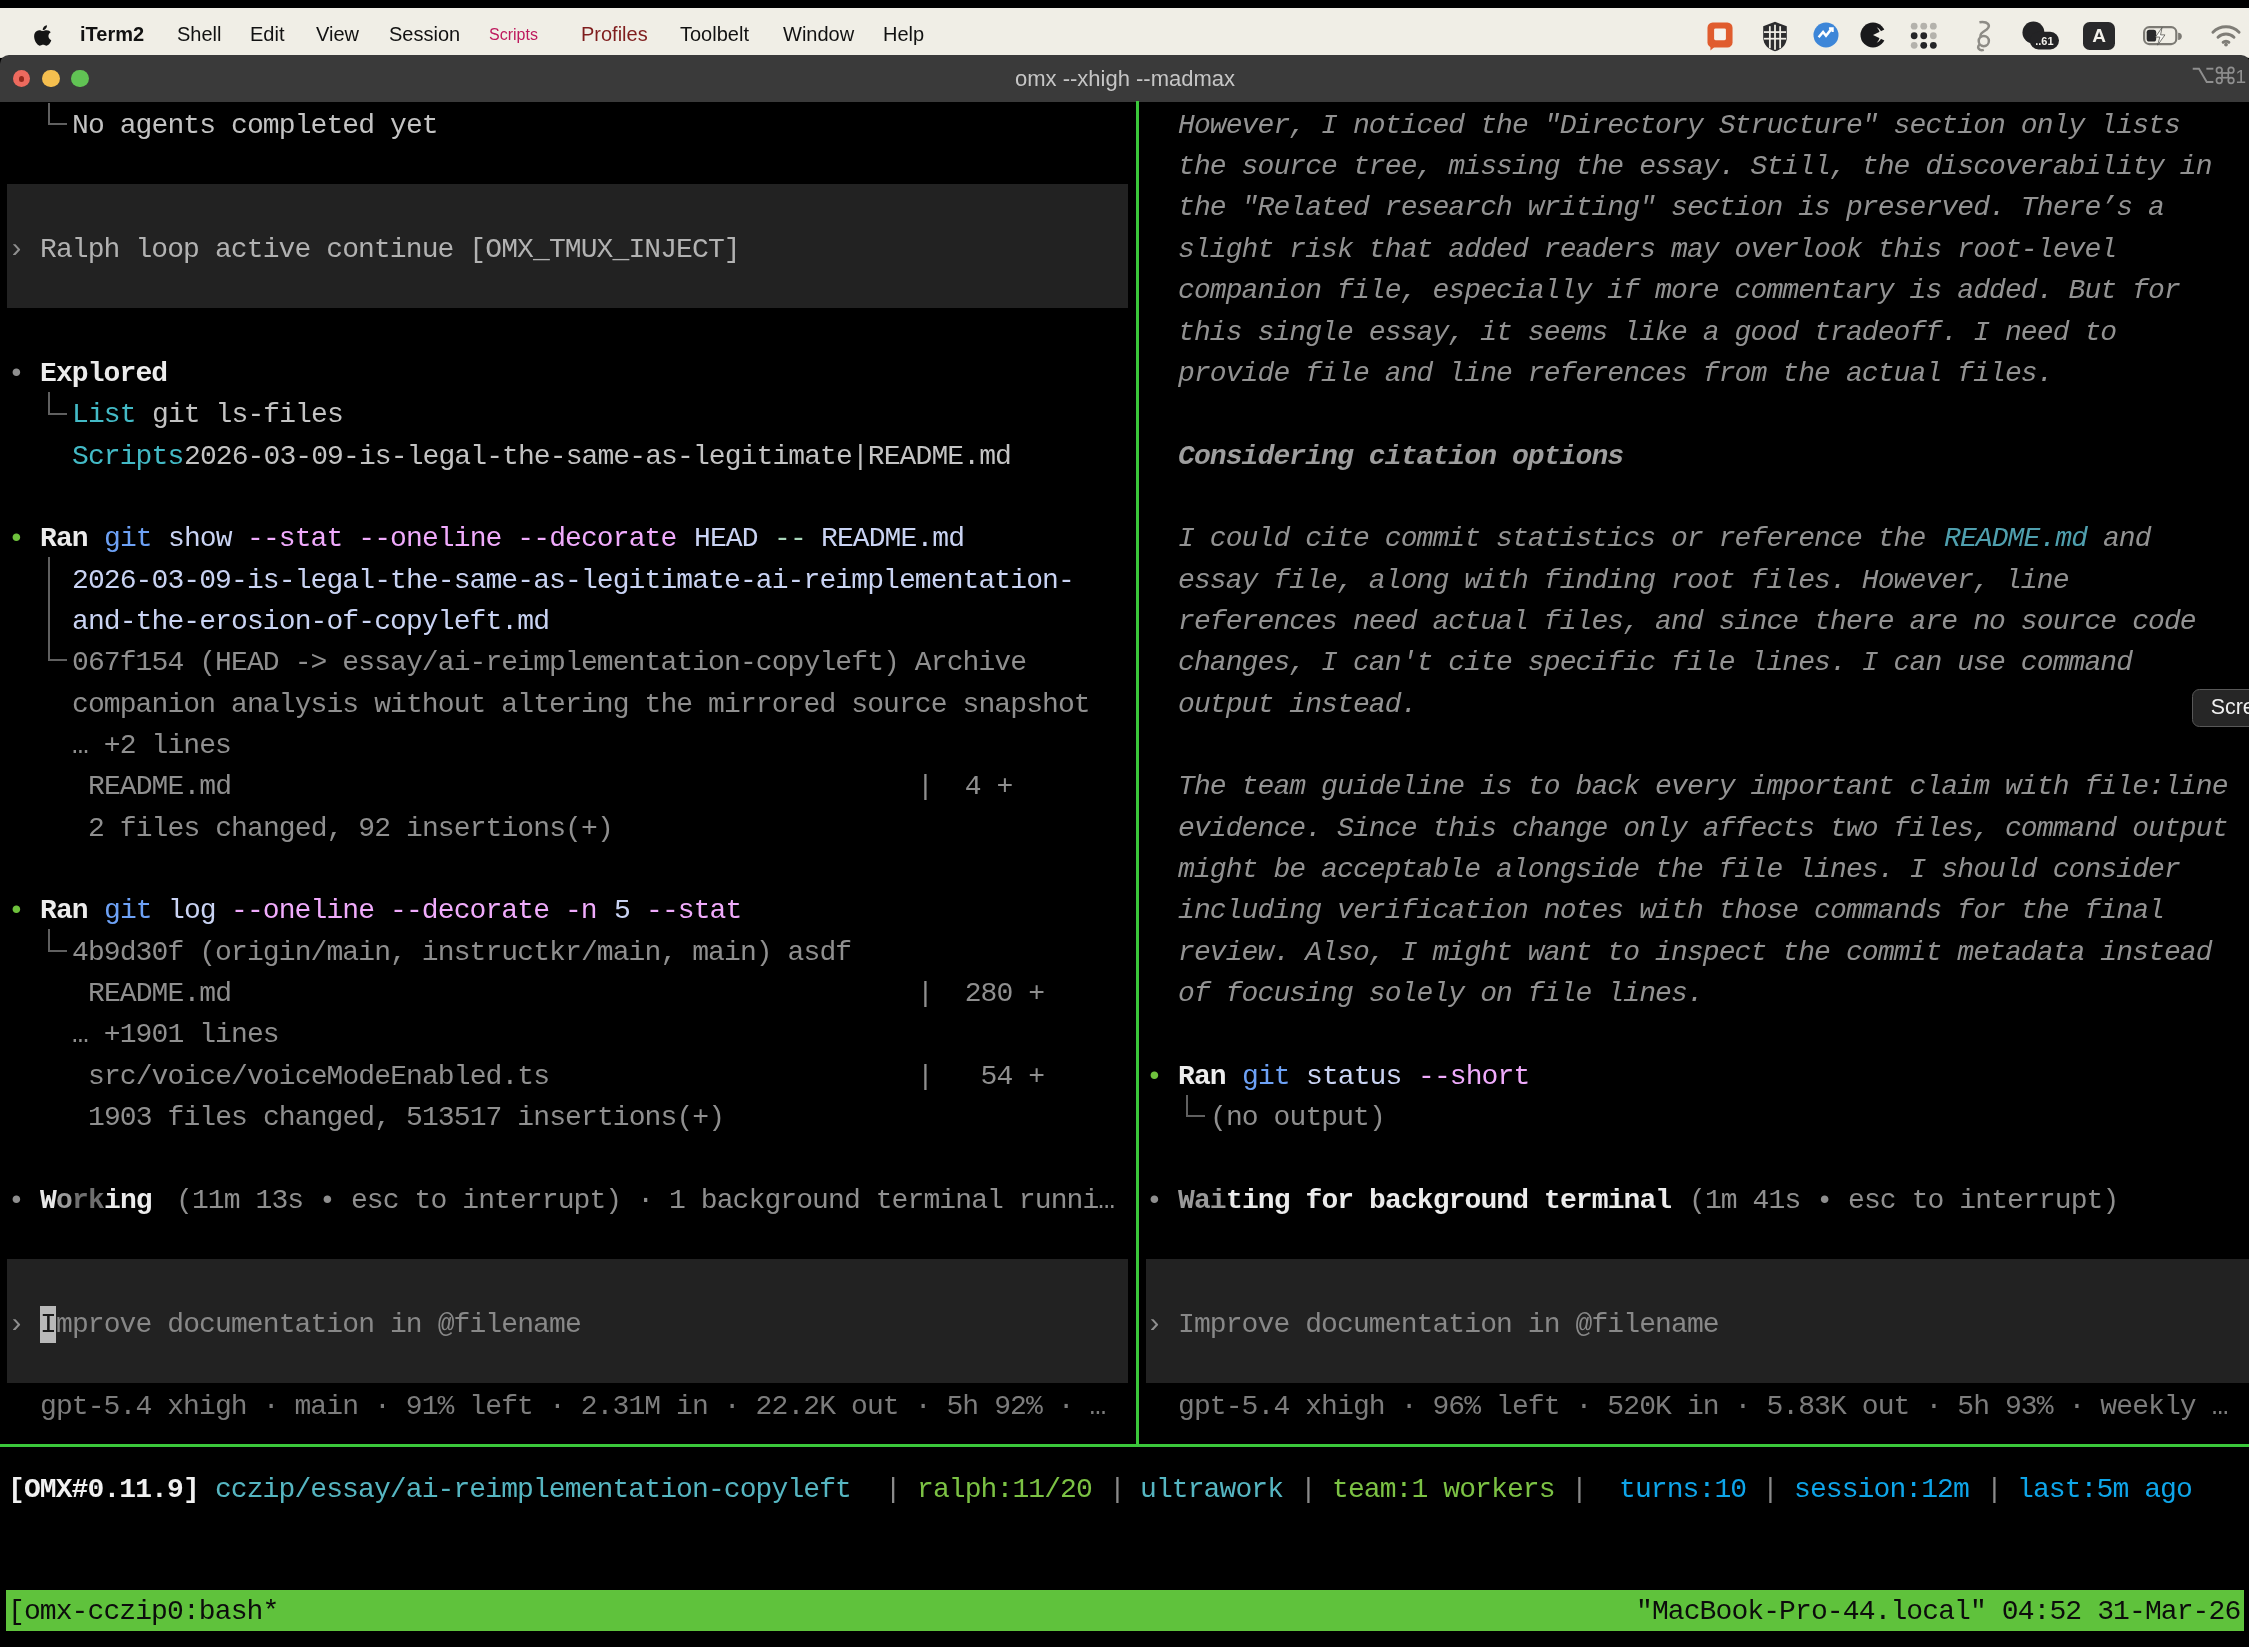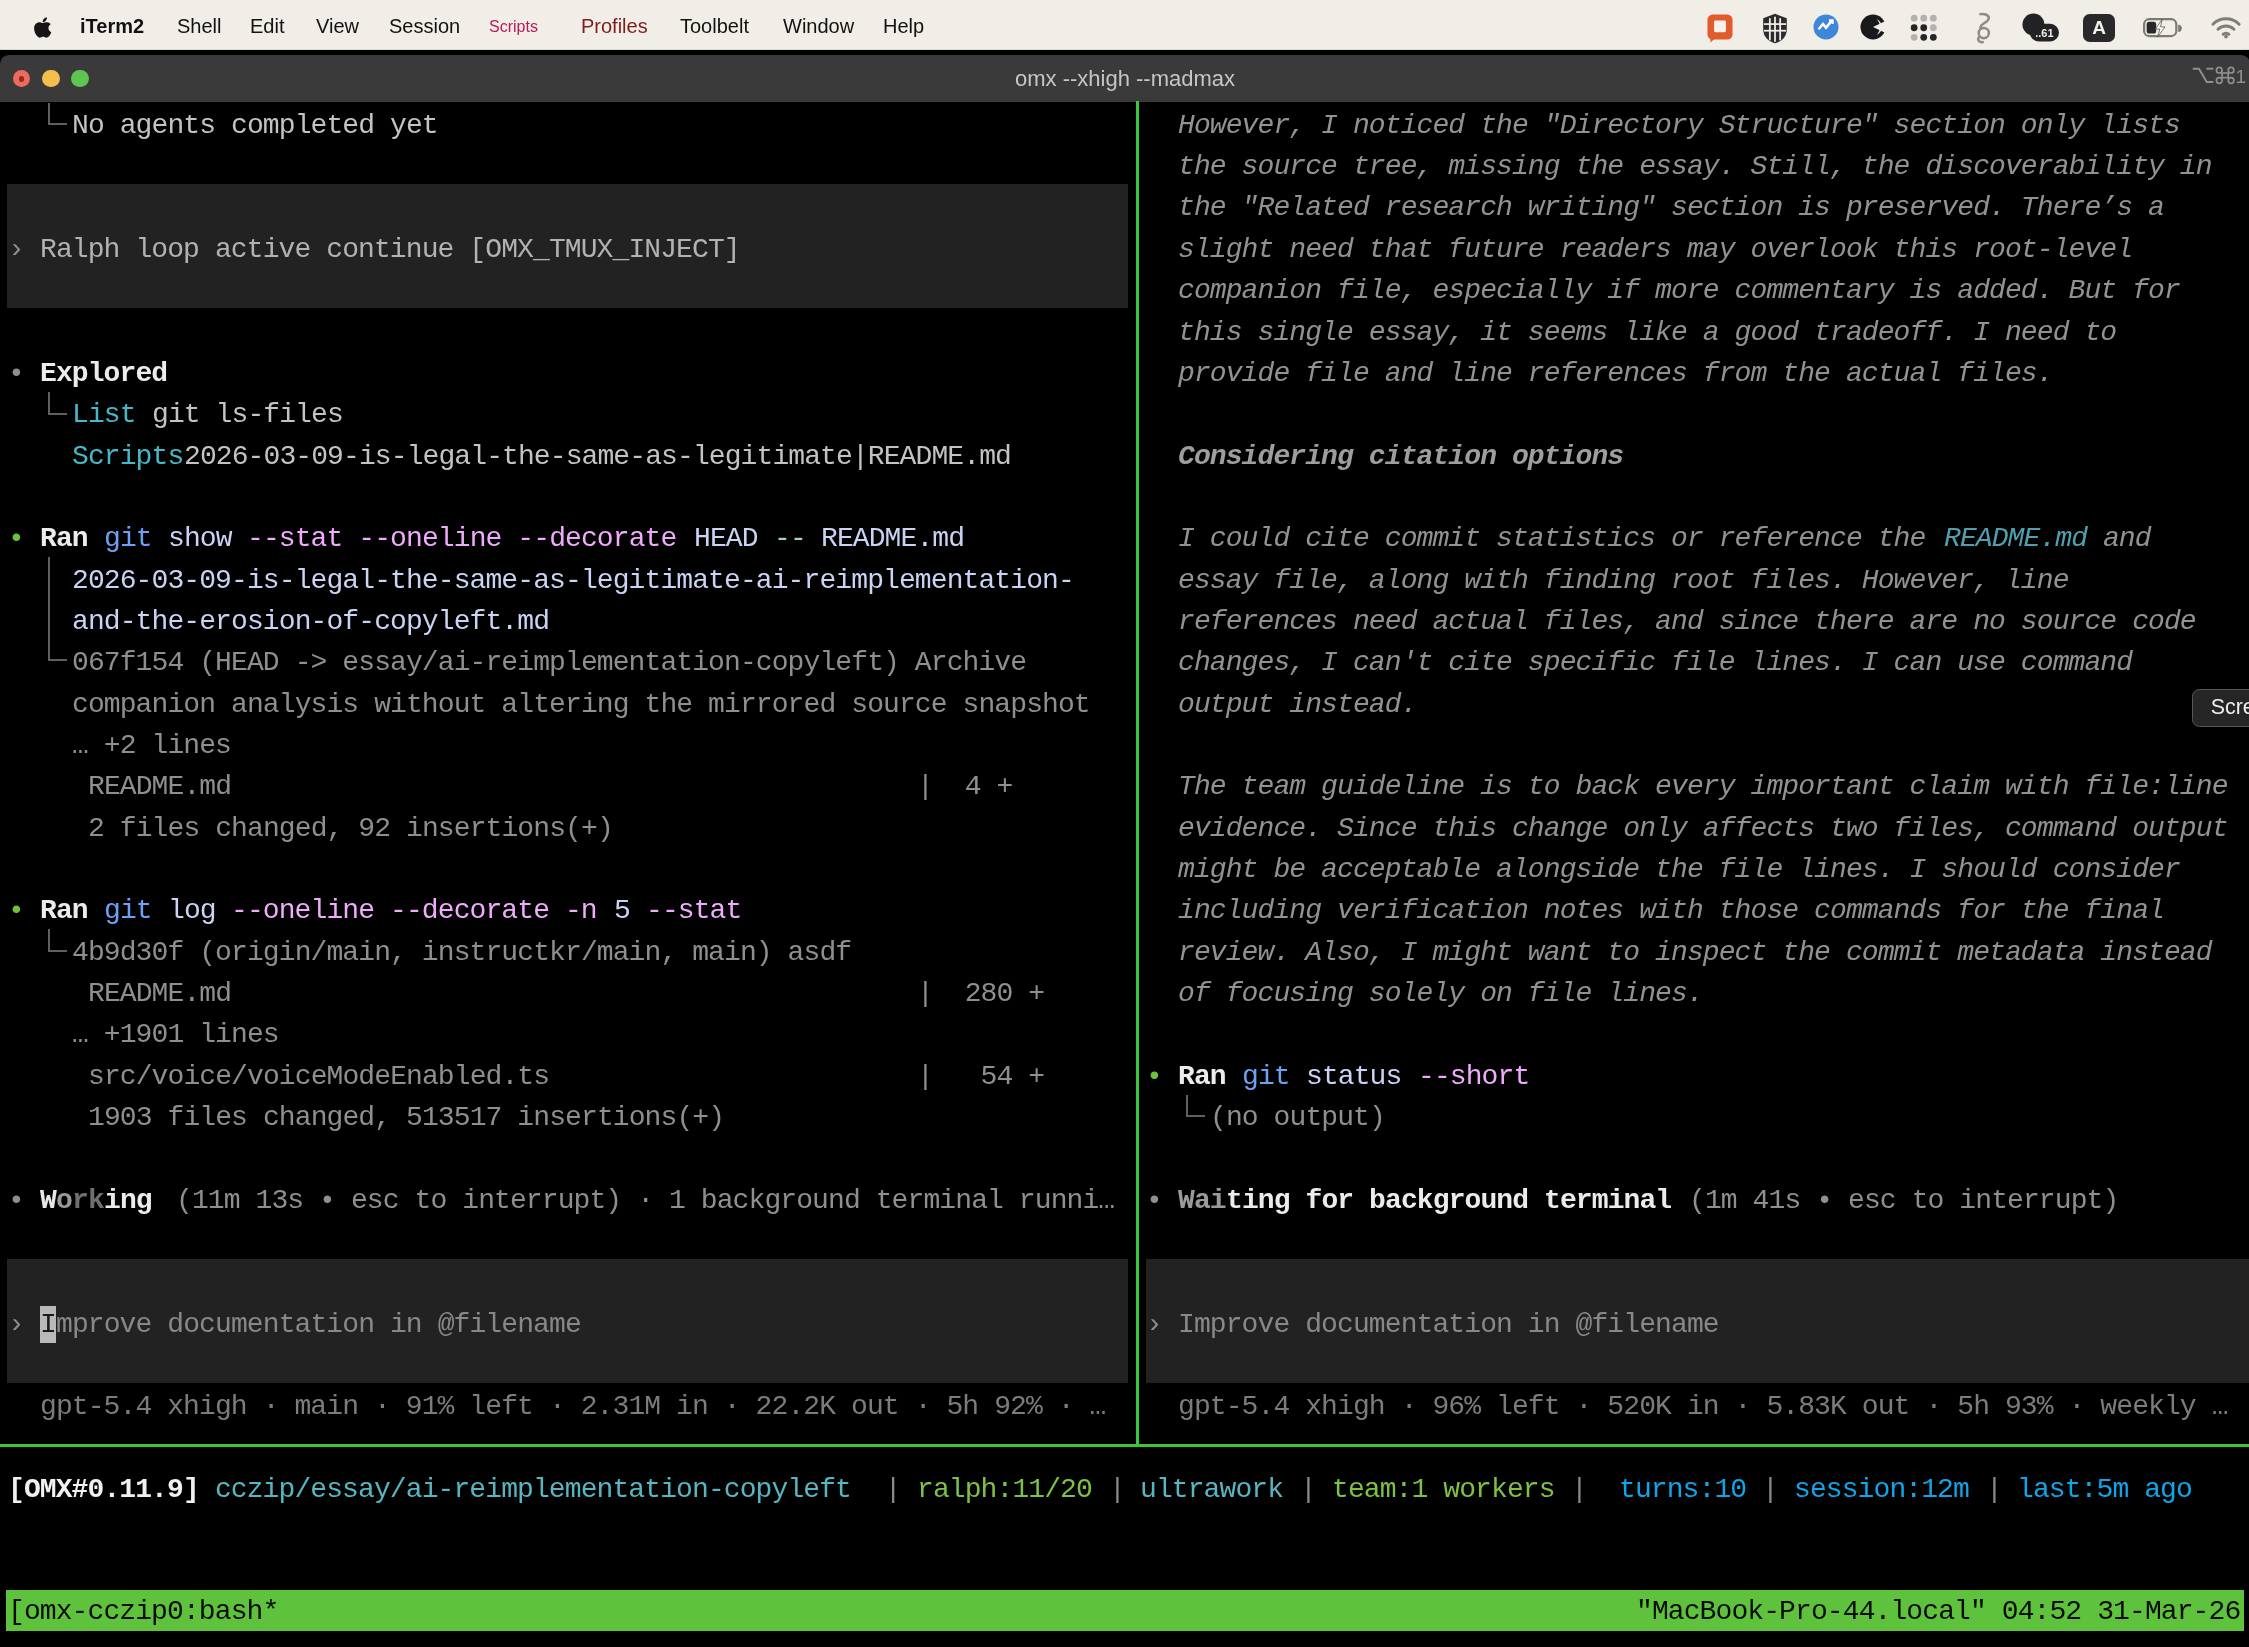--- a/index.html
+++ b/index.html
@@ -22,21 +22,21 @@
 .sh1{color:#e8e8e8}
 .sh2{color:#9a9a9a}
 .sh3{color:#6f6f6f}
 .owht{color:#f1f1f1}
 .ocyan{color:#56b6c2}
 .ogrn{color:#7cc244}
 .ogray{color:#0ea5e9}
 .osep{color:#8a8a8a}
 </style></head>
 <body>
-<div style="position:absolute;left:0;top:0;width:2250px;height:50px;background:#f0eee6;border-bottom:1.5px solid #d8d6cf">
+<div style="position:absolute;left:0;top:8px;width:2250px;height:50px;background:#f0eee6;border-bottom:1.5px solid #d8d6cf">
   <svg style="position:absolute;left:32px;top:14.8px" width="21.4" height="25" viewBox="0 0 170 170">
       <path fill="#151515" d="M150.37 130.25c-2.45 5.66-5.35 10.87-8.71 15.66-4.58 6.53-8.33 11.05-11.22 13.56-4.48 4.12-9.28 6.23-14.42 6.35-3.69 0-8.14-1.05-13.32-3.18-5.197-2.12-9.973-3.17-14.34-3.17-4.58 0-9.492 1.05-14.746 3.17-5.262 2.13-9.501 3.24-12.742 3.35-4.929.21-9.842-1.96-14.746-6.52-3.13-2.73-7.045-7.41-11.735-14.04-5.032-7.08-9.169-15.29-12.41-24.65-3.471-10.11-5.211-19.9-5.211-29.378 0-10.857 2.346-20.221 7.045-28.068 3.693-6.303 8.606-11.275 14.755-14.925s12.793-5.51 19.948-5.629c3.915 0 9.049 1.211 15.429 3.591 6.362 2.388 10.447 3.599 12.238 3.599 1.339 0 5.877-1.416 13.57-4.239 7.275-2.618 13.415-3.702 18.445-3.275 13.63 1.1 23.87 6.473 30.68 16.153-12.19 7.386-18.22 17.731-18.1 31.002.11 10.337 3.86 18.939 11.23 25.769 3.34 3.17 7.07 5.62 11.22 7.36-.9 2.61-1.85 5.11-2.86 7.51zM119.11 7.24c0 8.102-2.96 15.667-8.86 22.669-7.12 8.324-15.732 13.134-25.071 12.375a25.222 25.222 0 0 1-.188-3.07c0-7.778 3.386-16.102 9.399-22.908 3.002-3.446 6.82-6.311 11.45-8.597 4.62-2.252 8.99-3.497 13.1-3.737.12 1.083.17 2.166.17 3.268z"></path>
     </svg>
   <span style="position:absolute;left:80px;top:0;height:55px;line-height:53px;font-size:20px;color:#121212;font-weight:600">iTerm2</span>
 <span style="position:absolute;left:177px;top:0;height:55px;line-height:53px;font-size:20px;color:#121212;">Shell</span>
 <span style="position:absolute;left:250px;top:0;height:55px;line-height:53px;font-size:20px;color:#121212;">Edit</span>
 <span style="position:absolute;left:316px;top:0;height:55px;line-height:53px;font-size:20px;color:#121212;">View</span>
 <span style="position:absolute;left:389px;top:0;height:55px;line-height:53px;font-size:20px;color:#121212;">Session</span>
 <span style="position:absolute;left:489px;top:0;height:55px;line-height:53px;font-size:16px;color:#be185d;">Scripts</span>
 <span style="position:absolute;left:581px;top:0;height:55px;line-height:53px;font-size:20px;color:#7f1d1d;">Profiles</span>
@@ -187,21 +187,21 @@
 <span class="mono sh2 b" style="left:56px;top:1180px">o</span>
 <span class="mono sh3 b" style="left:72px;top:1180px">rk</span>
 <span class="mono wht b" style="left:104px;top:1180px">ing</span>
 <span class="mono dim" style="left:176px;top:1180px">(11m 13s • esc to interrupt) · 1 background terminal runni…</span>
 <span class="mono dim" style="left:8px;top:1304px">›</span>
 <span class="mono dim2" style="left:56px;top:1304px">mprove documentation in @filename</span>
 <span class="mono dim3" style="left:40px;top:1386px">gpt-5.4 xhigh · main · 91% left · 2.31M in · 22.2K out · 5h 92% · …</span>
 <span class="mono it" style="left:1178px;top:105px">However, I noticed the "Directory Structure" section only lists</span>
 <span class="mono it" style="left:1178px;top:146px">the source tree, missing the essay. Still, the discoverability in</span>
 <span class="mono it" style="left:1178px;top:187px">the "Related research writing" section is preserved. There’s a</span>
-<span class="mono it" style="left:1178px;top:229px">slight need that future readers may overlook this root-level</span>
+<span class="mono it" style="left:1178px;top:229px">slight risk that added readers may overlook this root-level</span>
 <span class="mono it" style="left:1178px;top:270px">companion file, especially if more commentary is added. But for</span>
 <span class="mono it" style="left:1178px;top:312px">this single essay, it seems like a good tradeoff. I need to</span>
 <span class="mono it" style="left:1178px;top:353px">provide file and line references from the actual files.</span>
 <span class="mono it" style="left:1178px;top:560px">essay file, along with finding root files. However, line</span>
 <span class="mono it" style="left:1178px;top:601px">references need actual files, and since there are no source code</span>
 <span class="mono it" style="left:1178px;top:642px">changes, I can't cite specific file lines. I can use command</span>
 <span class="mono it" style="left:1178px;top:684px">output instead.</span>
 <span class="mono it" style="left:1178px;top:766px">The team guideline is to back every important claim with file:line</span>
 <span class="mono it" style="left:1178px;top:808px">evidence. Since this change only affects two files, command output</span>
 <span class="mono it" style="left:1178px;top:849px">might be acceptable alongside the file lines. I should consider</span>

